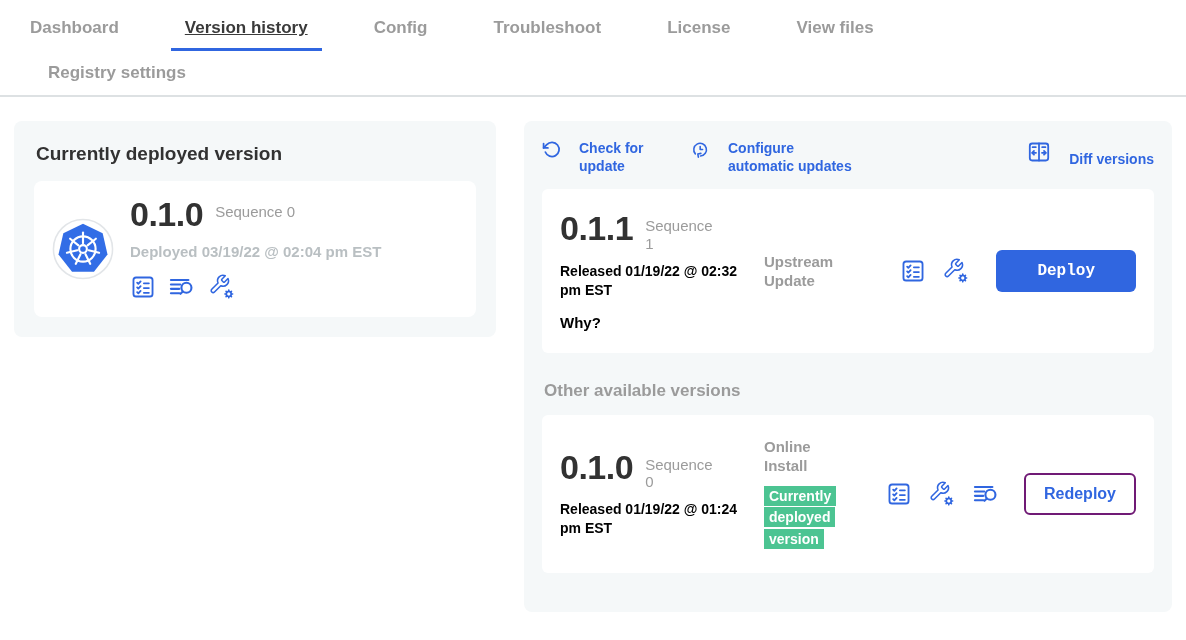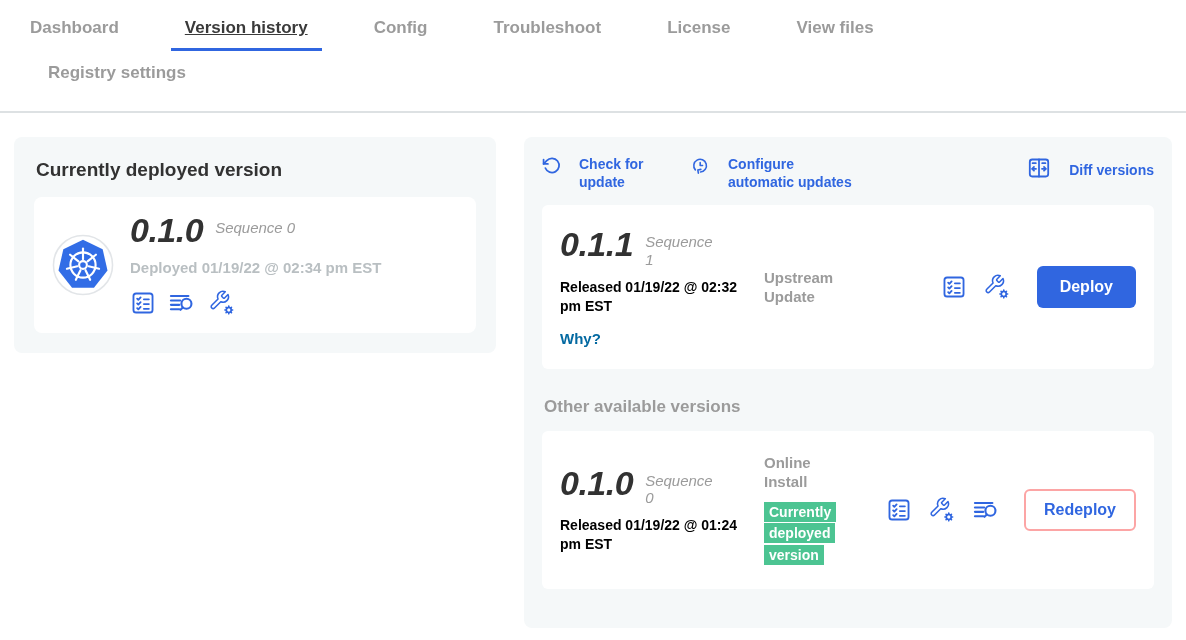--- a/index.html
+++ b/index.html
@@ -4,70 +4,70 @@
 <style>
   * { box-sizing: border-box; }
   html,body { margin:0; padding:0; }
   body {
     width:1186px; height:640px; overflow:hidden;
     background:#ffffff;
     font-family:"Liberation Sans", sans-serif;
     color:#323232;
   }
   
-  .nav { background:#fff; border-bottom:2px solid #dde1e3; padding:12px 0 16px 16px; }
+  .nav { background:#fff; border-bottom:2px solid #dde1e3; padding:12px 0 0 16px; }
   .nav-row1 { display:flex; gap:38px; align-items:flex-end; }
   .nav-tab {
     font-size:17px; font-weight:600; color:#9b9b9b;
     padding:6px 14px 13px; cursor:pointer; white-space:nowrap;
   }
   .nav-tab.active { color:#3a3a3a; border-bottom:3px solid #3066e0; padding-bottom:10px;text-decoration:underline; }
   .nav-row2 { padding:6px 0 12px 18px; display:flex; }
   
   .content { display:flex; align-items:flex-start; gap:28px; padding:24px 14px 0 14px; }
   .panel { background:#f5f8f9; border-radius:8px; }
   
   .deployed-card { width:482px; padding:20px; flex:none; }
   .deployed-title { font-size:19px; font-weight:bold; color:#323232; margin:2px 0 16px 2px; }
   .inner-card { background:#fff; border-radius:8px; padding:16px 18px; display:flex; gap:16px; align-items:center; }
   .k8s-logo { width:62px; height:62px; flex:none; }
-  .version-row { display:flex; align-items:flex-start; gap:12px;font-style:italic; }
+  .version-row { display:flex; align-items:flex-start; gap:12px; }
   .version-number { font-size:34px; font-weight:bold; color:#323232; line-height:1; letter-spacing:-0.5px; }
   .sequence { font-size:15px; font-weight:500; color:#9b9b9b; padding-top:6px; line-height:1.15; }
   .deployed-at { font-size:15px; font-weight:600; color:#b9bfc2; margin-top:12px; }
   .icon-row { display:flex; align-items:center; gap:12px; margin-top:13px; color:#3066e0; }
   .act-icon { cursor:pointer; display:inline-flex; }
   
   .latest-panel { flex:1 1 auto; padding:18px; min-height:491px; }
   .panel-header { display:flex; align-items:flex-start; gap:34px; }
   .panel-title { width:124px; font-size:17px; font-weight:600; color:#577981; line-height:1.25; flex:none; }
   .header-link { display:flex; align-items:flex-start; gap:18px; color:#3066e0; font-size:14px; font-weight:bold; line-height:1.3; cursor:pointer; }
   .header-link .lbl-narrow { width:78px; }
   .header-link .lbl-mid { width:134px; }
-  .header-link.diff { margin-left:auto; align-items:center; }
+  .header-link.diff { margin-left:auto; align-items:flex-end; }
   .header-link svg { flex:none; margin-top:1px; }
   
   .version-card { background:#fff; border-radius:6px; padding:22px 18px; display:flex; align-items:center; margin-top:14px; }
   .vc-left { width:200px; flex:none; }
   .vc-seq { width:72px; }
   .released { font-size:14px; font-weight:bold; color:#000000; margin-top:10px; width:190px; line-height:1.35; }
   .no-changes { font-size:15px; color:#828282; margin-top:14px; }
-  .why-link { font-size:15px; font-weight:bold; color:#0369a1; margin-top:14px; cursor:pointer; }
+  .why-link { font-size:15px; font-weight:bold; color:#000000; margin-top:14px; cursor:pointer; }
   .vc-mid { width:104px; flex:none; font-size:15px; font-weight:bold; color:#9b9b9b; line-height:1.3; margin-left:4px; }
   .vc-mid-narrow { width:84px; }
   .badge-wrap { margin-top:10px; width:80px; }
   .badge {
     display:inline; background:#4cc492; color:#fff;
     font-size:14px; font-weight:bold; line-height:1.55; padding:2px 5px;
     -webkit-box-decoration-break:clone; box-decoration-break:clone;
   }
   .vc-actions { margin-left:auto; display:flex; align-items:center; gap:16px; color:#3066e0; }
   .btn { font-family:inherit; font-size:16px; font-weight:bold; border-radius:6px; cursor:pointer; }
-  .btn-deploy { background:#3066e0; color:#fff; border:none; padding:12px 23px; margin-left:10px; }
-  .btn-redeploy { background:#fff; color:#3066e0; border:2px solid #fca5a5; padding:10px 18px; margin-left:8px; }
+  .btn-deploy { background:#3066e0; color:#fff; border:none; padding:12px 41px; margin-left:10px;font-family:Liberation Mono, monospace; }
+  .btn-redeploy { background:#fff; color:#3066e0; border:2px solid #701a75; padding:10px 18px; margin-left:8px; }
   .other-heading { font-size:17px; font-weight:600; color:#9b9b9b; margin:28px 0 2px 2px; }
 </style>
 </head>
 <body>
 
 <div class="nav">
   <div class="nav-row1">
     <div class="nav-tab">Dashboard</div>
     <div class="nav-tab active">Version history</div>
     <div class="nav-tab">Config</div>
@@ -100,21 +100,21 @@
             <line x1="27.3" y1="28.3" x2="18.7" y2="21.4"></line>
             <circle cx="32" cy="32" r="4" fill="#326de6"></circle>
           </g>
         </svg>
       </span>
       <div>
         <div class="version-row">
           <span class="version-number">0.1.0</span>
           <span class="sequence">Sequence 0</span>
         </div>
-        <div class="deployed-at">Deployed 01/19/22 @ 02:34 pm EST</div>
+        <div class="deployed-at">Deployed 03/19/22 @ 02:04 pm EST</div>
         <div class="icon-row">
           <span class="act-icon">
             <svg width="26" height="26" viewBox="0 0 24 24" fill="none" stroke="currentColor" stroke-width="1.7" stroke-linecap="round" stroke-linejoin="round">
               <rect x="3.2" y="3.2" width="17.6" height="17.6" rx="2.4"></rect>
               <path d="M6.6 8l1.1 1.1 2.1-2.3"></path>
                 <path d="M6.6 12.4l1.1 1.1 2.1-2.3"></path>
                 <path d="M6.6 16.8l1.1 1.1 2.1-2.3"></path>
               <path d="M12.8 8.6h4.6"></path>
                 <path d="M12.8 13h4.6"></path>
                 <path d="M12.8 17.4h4.6"></path>

